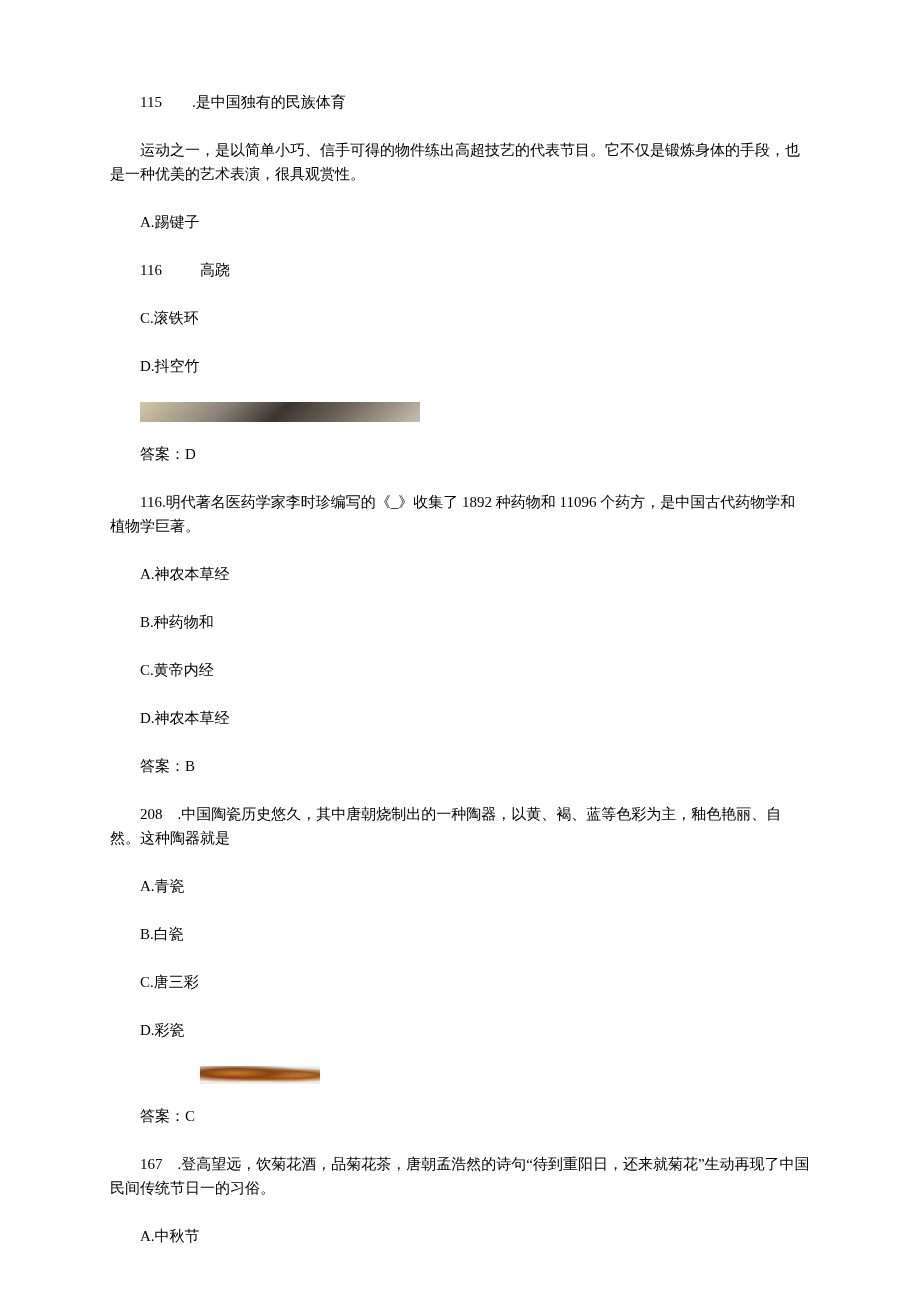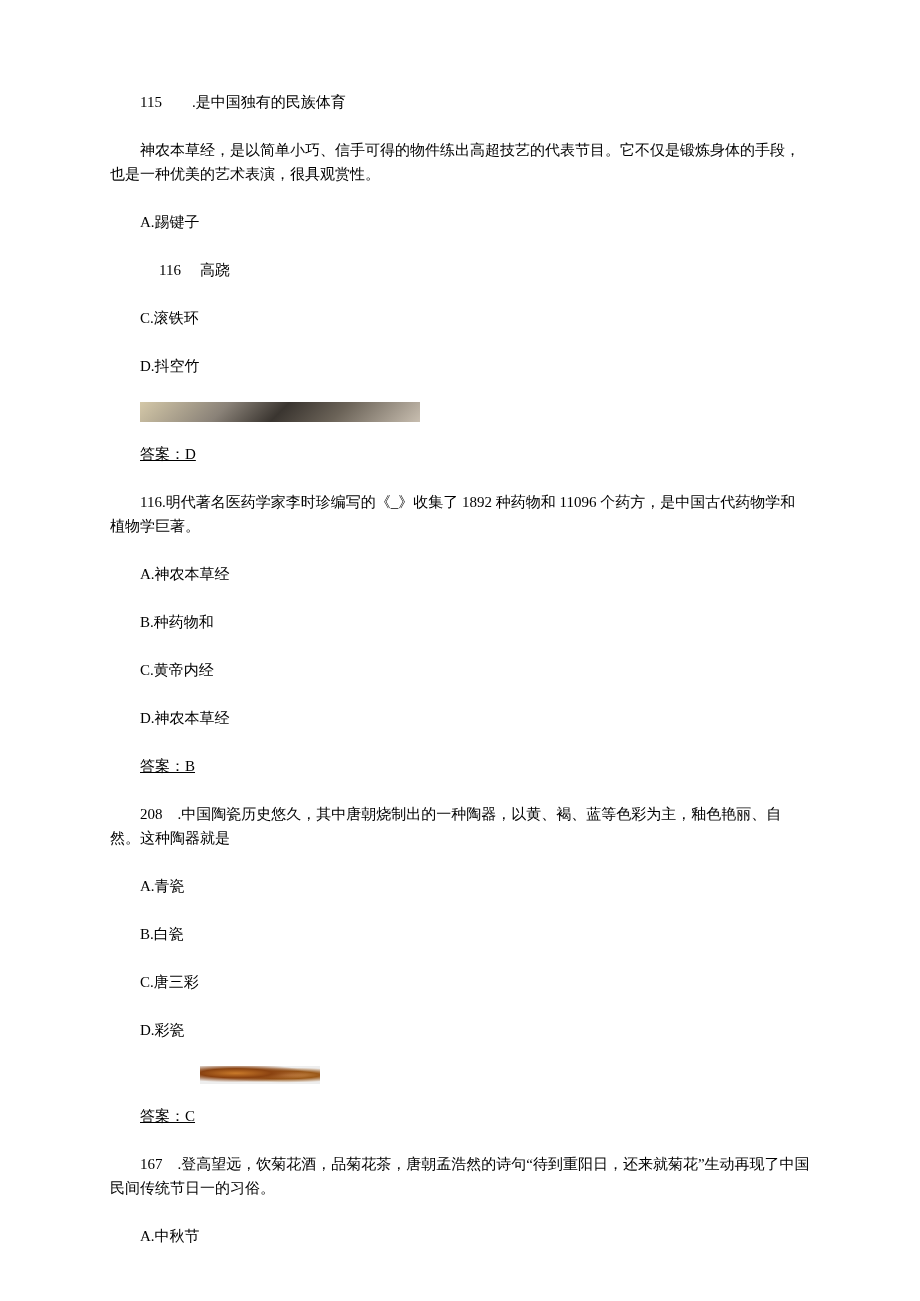--- a/index.html
+++ b/index.html
@@ -22,27 +22,25 @@
       text-indent: 0;
     }
     .option-spaced {
       margin-bottom: 24px;
       padding-left: 2em;
       text-indent: 0;
     }
     .option-spaced .num {
       display: inline-block;
       width: 60px;
-      text-align: center;
     }
     .answer {
       margin-bottom: 24px;
       padding-left: 2em;
       text-indent: 0;
-      text-decoration: underline;
     }
     .image-placeholder {
       margin: 0 0 20px 2em;
       background: linear-gradient(135deg, #d4c8a8 0%, #8a8278 30%, #3a3530 50%, #6b6358 70%, #c8beb0 100%);
       width: 280px;
       height: 20px;
     }
     .image-placeholder2 {
       margin: 0 0 20px 6em;
       position: relative;
@@ -59,21 +57,21 @@
                   radial-gradient(ellipse at 70% 50%, #d6975a 0%, #9a5818 30%, transparent 60%);
     }
   </style>
 </head>
 <body>
 
 <p class="para">
   <span>115</span>　　<span>.是中国独有的民族体育</span>
 </p>
 
-<p class="para">神农本草经，是以简单小巧、信手可得的物件练出高超技艺的代表节目。它不仅是锻炼身体的手段，也是一种优美的艺术表演，很具观赏性。</p>
+<p class="para">运动之一，是以简单小巧、信手可得的物件练出高超技艺的代表节目。它不仅是锻炼身体的手段，也是一种优美的艺术表演，很具观赏性。</p>
 
 <p class="option-line">A.踢键子</p>
 
 <p class="option-spaced">
   <span class="num">116</span><span>高跷</span>
 </p>
 
 <p class="option-line">C.滚铁环</p>
 
 <p class="option-line">D.抖空竹</p>

